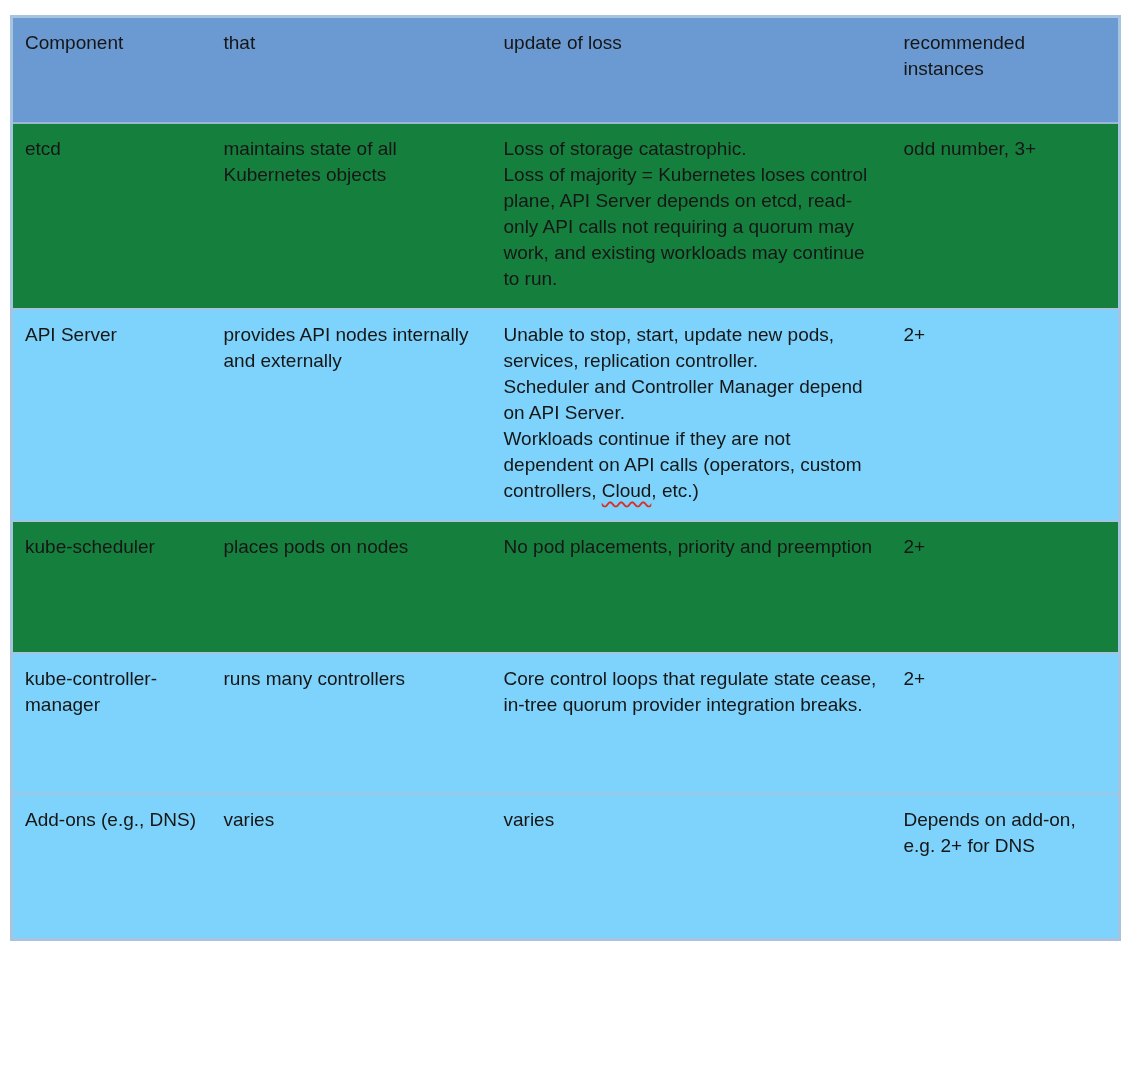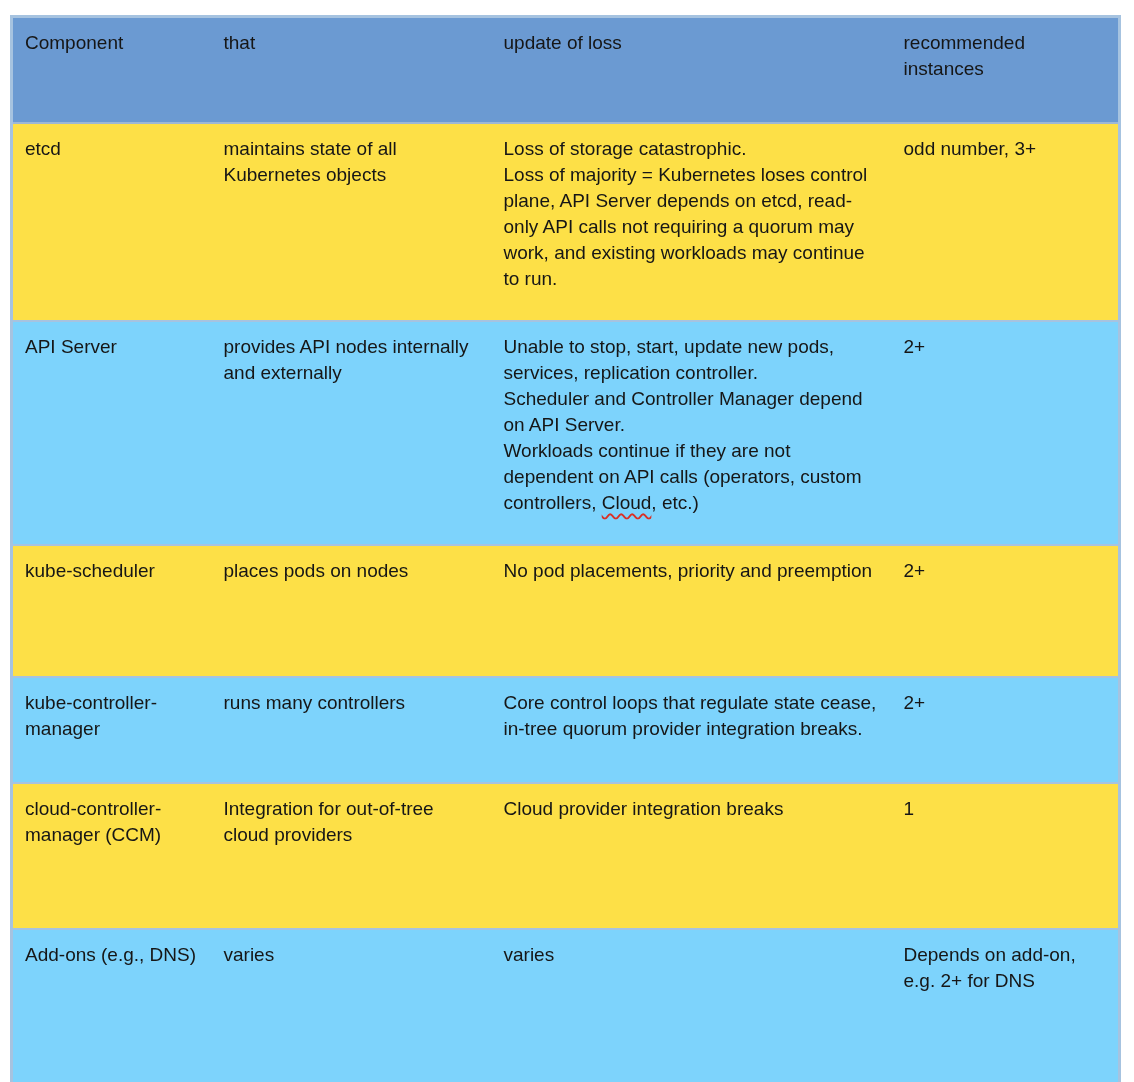--- a/index.html
+++ b/index.html
@@ -18,39 +18,39 @@
     width: 1108px;
     border-collapse: collapse;
     table-layout: fixed;
     border: 3px solid #a6c3e0;
     font-size: 19px;
     line-height: 26px;
   }
   .doc-table th, .doc-table td {
     vertical-align: top;
     text-align: left;
-    padding: 12px 14px 28px 12px;
+    padding: 12px 14px 16px 12px;
     font-weight: 400;
     white-space: pre-line;
     overflow-wrap: break-word;
     box-sizing: border-box;
   }
   thead th {
     background: #6b9ad2;
     border-top: 1px solid #587aa3;
     border-bottom: 2px solid #9db8d6;
   }
   tbody tr { background: #7dd3fc; }
-  tbody tr.alt { background: #fde047; }
+  tbody tr.alt { background: #15803d; }
   tbody td { border-top: 2px solid #a6c3e0; }
   thead tr    { height: 106px; }
   tbody tr:nth-child(1) { height: 184px; }
   tbody tr:nth-child(2) { height: 206px; }
   tbody tr:nth-child(3) { height: 132px; }
-  tbody tr:nth-child(4) { height: 106px; }
+  tbody tr:nth-child(4) { height: 141px; }
   tbody tr:nth-child(5) { height: 146px; }
   tbody tr:nth-child(6) { height: 189px; }
   .spellcheck {
     text-decoration: underline;
     text-decoration-style: wavy;
     text-decoration-color: #d93025;
     text-decoration-thickness: 2px;
     text-underline-offset: 4px;
   }
 </style>
@@ -93,26 +93,20 @@
       <td>places pods on nodes</td>
       <td>No pod placements, priority and preemption</td>
       <td>2+</td>
     </tr>
     <tr>
       <td>kube-controller-manager</td>
       <td>runs many controllers</td>
       <td>Core control loops that regulate state cease, in-tree quorum provider integration breaks.</td>
       <td>2+</td>
     </tr>
-    <tr class="alt">
-      <td>cloud-controller-manager (CCM)</td>
-      <td>Integration for out-of-tree cloud providers</td>
-      <td>Cloud provider integration breaks</td>
-      <td>1</td>
-    </tr>
     <tr>
       <td>Add-ons (e.g., DNS)</td>
       <td>varies</td>
       <td>varies</td>
       <td>Depends on add-on, e.g. 2+ for DNS</td>
     </tr>
   </tbody>
 </table>
 
 </body></html>

